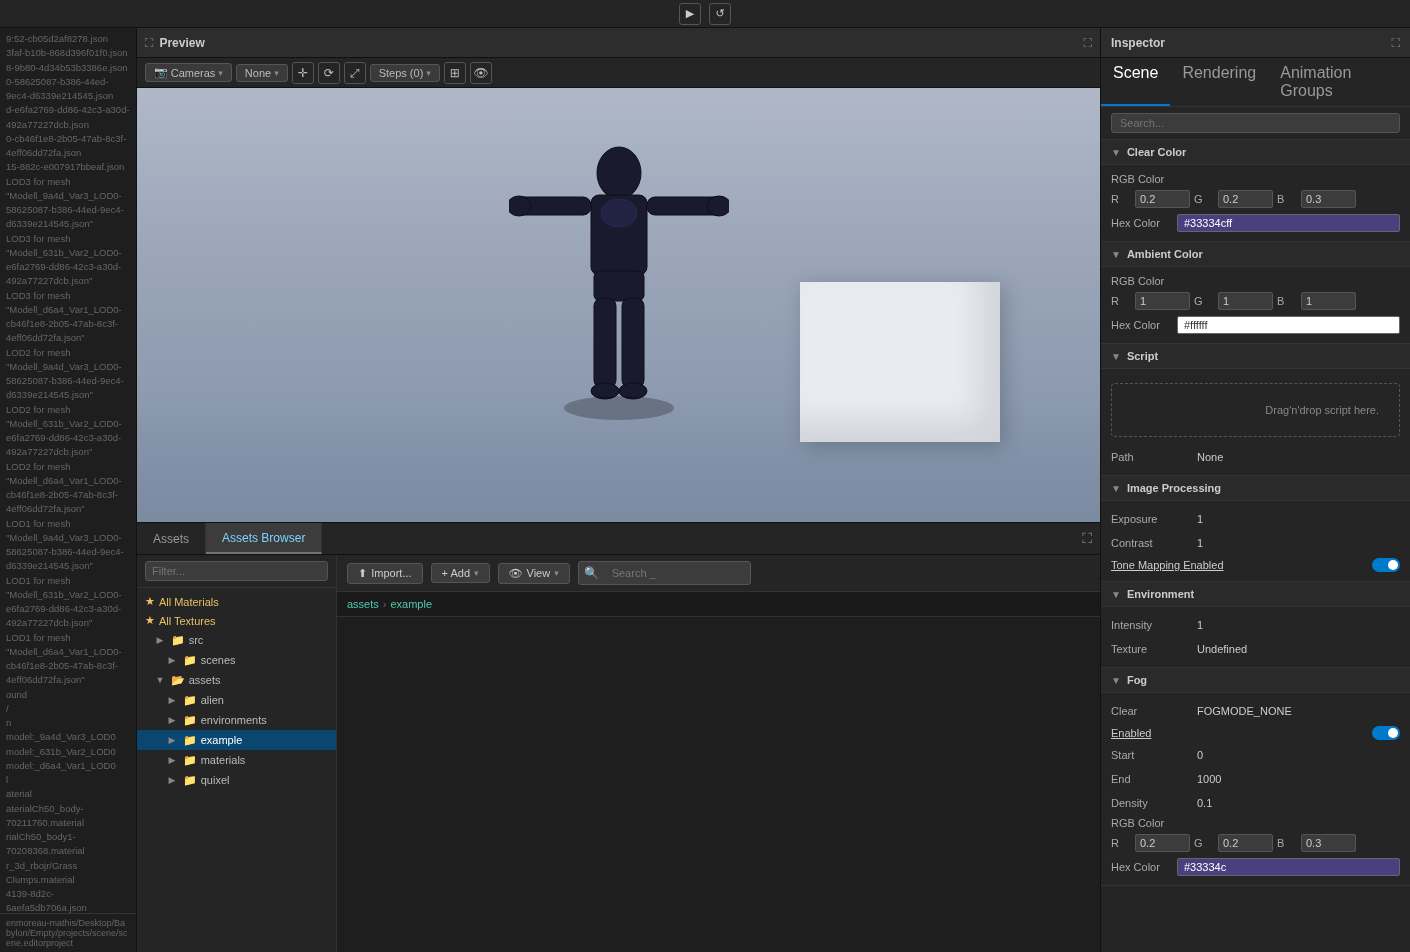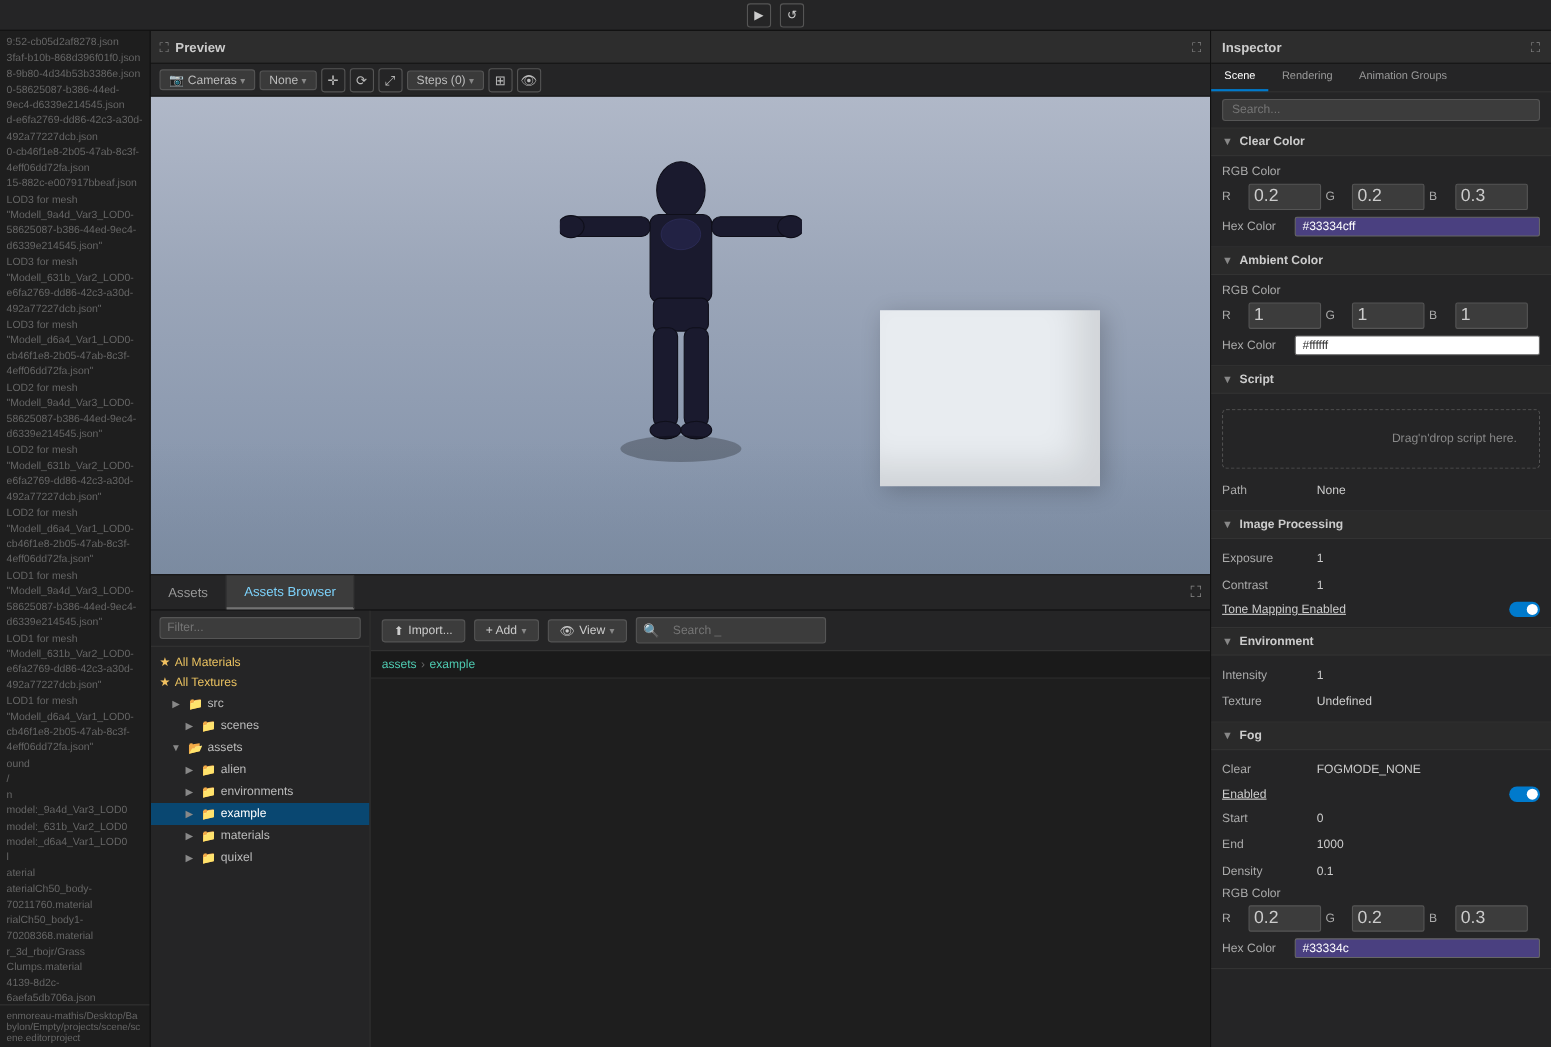--- a/index.html
+++ b/index.html
@@ -366,21 +366,21 @@
     }
     .inspector-tabs {
       display: flex;
       background: #252526;
       border-bottom: 1px solid #333;
       flex-shrink: 0;
     }
     .inspector-tab {
       padding: 6px 12px;
       cursor: pointer;
-      font-size: 10px;
+      font-size: 16px;
       color: #999;
     }
     .inspector-tab.active {
       color: #fff;
       border-bottom: 2px solid #007acc;
     }
     .inspector-search {
       padding: 6px 10px;
       border-bottom: 1px solid #333;
       flex-shrink: 0;
@@ -446,22 +446,22 @@
       color: #aaa;
       font-size: 11px;
       width: 20px;
     }
     .rgb-input {
       background: #3c3c3c;
       border: 1px solid #555;
       border-radius: 2px;
       color: #ccc;
       padding: 2px 4px;
-      font-size: 16px;
-      width: 66px;
+      font-size: 11px;
+      width: 55px;
     }
     .hex-row {
       display: flex;
       align-items: center;
       padding: 3px 10px;
       gap: 6px;
     }
     .hex-label {
       color: #aaa;
       font-size: 11px;

